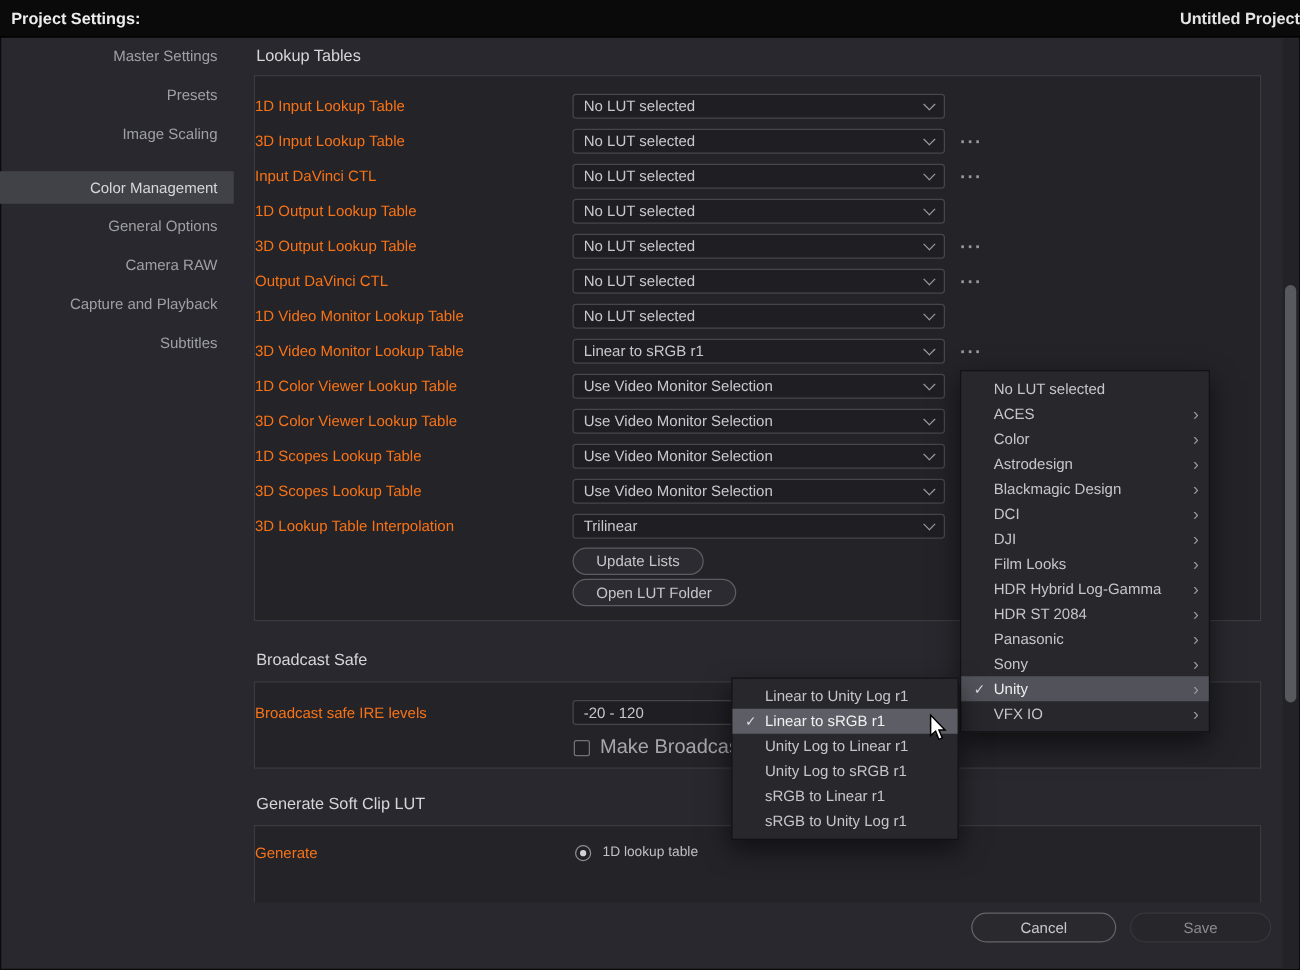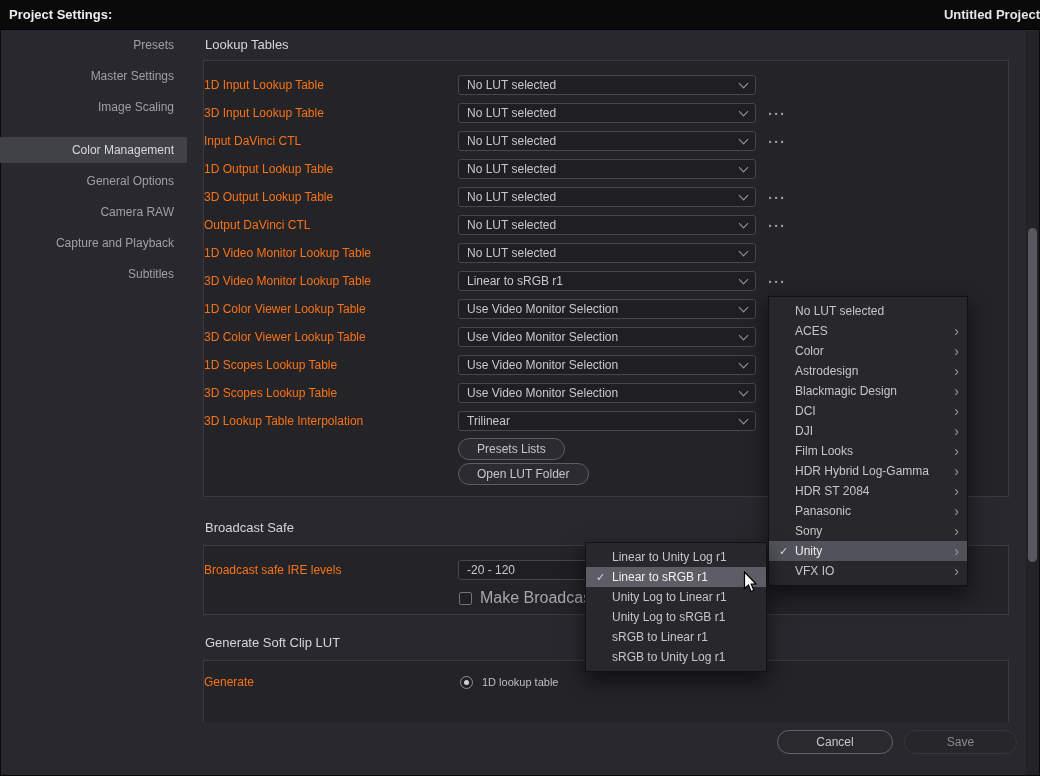--- a/index.html
+++ b/index.html
@@ -116,22 +116,22 @@
 </style>
 </head>
 <body>
 
 <div class="titlebar">
   <span class="t1">Project Settings:</span>
   <span class="t2">Untitled Project</span>
 </div>
 
 <div class="sidebar">
+  <div class="side-item">Master Settings</div>
   <div class="side-item">Presets</div>
-  <div class="side-item">Master Settings</div>
   <div class="side-item">Image Scaling</div>
   <div class="side-item selected">Color Management</div>
   <div class="side-item">General Options</div>
   <div class="side-item">Camera RAW</div>
   <div class="side-item">Capture and Playback</div>
   <div class="side-item">Subtitles</div>
 </div>
 
 <div class="section-title" style="top:37px">Lookup Tables</div>
 
@@ -241,21 +241,21 @@
   <div class="row">
     <span class="row-label">3D Lookup Table Interpolation</span>
     <div class="dropdown">
       <span class="dd-val">Trilinear</span>
       <span class="chev"></span>
     </div>
   </div>
 
   <div class="row">
     <span class="spacer"></span>
-    <button class="pill-btn">Presets Lists</button>
+    <button class="pill-btn">Update Lists</button>
   </div>
   <div class="btn-row">
     <span class="spacer"></span>
     <button class="pill-btn">Open LUT Folder</button>
   </div>
 </div>
 
 <div class="section-title" style="top:520px">Broadcast Safe</div>
 
 <div class="panel bs-panel">

